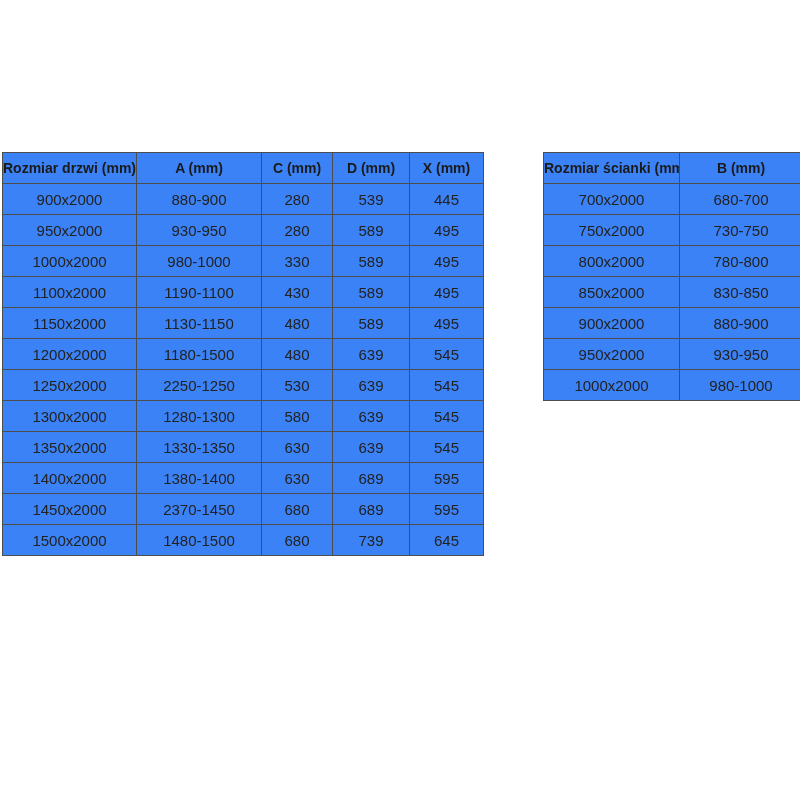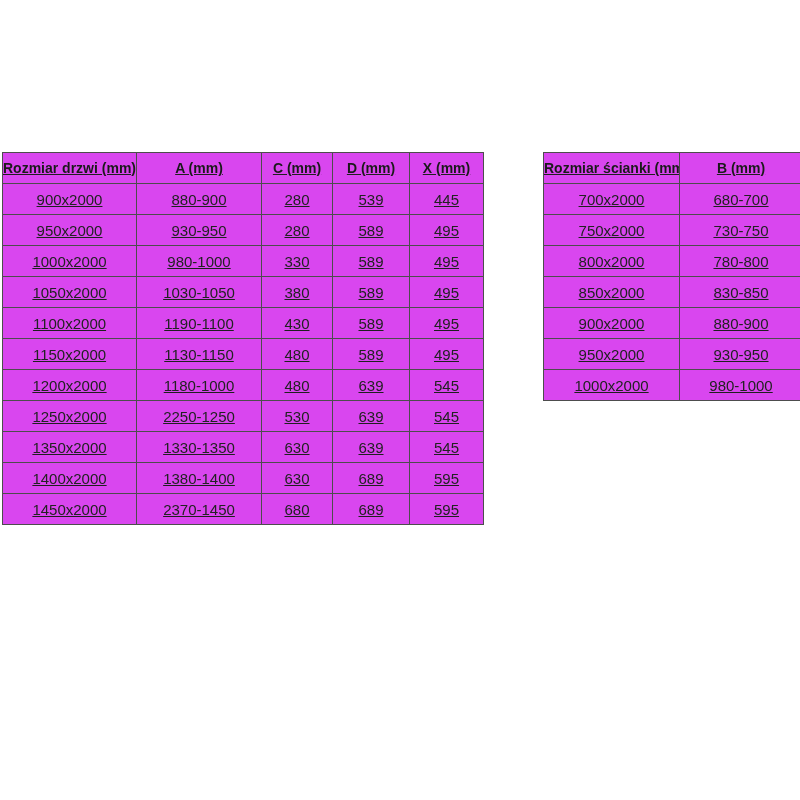--- a/index.html
+++ b/index.html
@@ -15,22 +15,21 @@
     position: relative;
     width: 800px;
     height: 800px;
     background: #ffffff;
     overflow: hidden;
   }
   table.spec {
     position: absolute;
     border-collapse: collapse;
     table-layout: fixed;
-    background: #d946ef;
-    text-decoration: underline;
+    background: #3b82f6;
   }
   table.spec th, table.spec td {
     border: 1px solid #4d4d4d;
     text-align: center;
     vertical-align: middle;
     padding: 0;
     height: 30px;
     overflow: hidden;
     white-space: nowrap;
   }
@@ -94,51 +93,51 @@
           <td>495</td>
         </tr>
         <tr>
           <td>1000x2000</td>
           <td>980-1000</td>
           <td>330</td>
           <td>589</td>
           <td>495</td>
         </tr>
         <tr>
-          <td>1050x2000</td>
-          <td>1030-1050</td>
-          <td>380</td>
-          <td>589</td>
-          <td>495</td>
-        </tr>
-        <tr>
           <td>1100x2000</td>
           <td>1190-1100</td>
           <td>430</td>
           <td>589</td>
           <td>495</td>
         </tr>
         <tr>
           <td>1150x2000</td>
           <td>1130-1150</td>
           <td>480</td>
           <td>589</td>
           <td>495</td>
         </tr>
         <tr>
           <td>1200x2000</td>
-          <td>1180-1000</td>
+          <td>1180-1500</td>
           <td>480</td>
           <td>639</td>
           <td>545</td>
         </tr>
         <tr>
           <td>1250x2000</td>
           <td>2250-1250</td>
           <td>530</td>
+          <td>639</td>
+          <td>545</td>
+        </tr>
+        <tr>
+          <td>1300x2000</td>
+          <td>1280-1300</td>
+          <td>580</td>
           <td>639</td>
           <td>545</td>
         </tr>
         <tr>
           <td>1350x2000</td>
           <td>1330-1350</td>
           <td>630</td>
           <td>639</td>
           <td>545</td>
         </tr>
@@ -149,20 +148,27 @@
           <td>689</td>
           <td>595</td>
         </tr>
         <tr>
           <td>1450x2000</td>
           <td>2370-1450</td>
           <td>680</td>
           <td>689</td>
           <td>595</td>
         </tr>
+        <tr>
+          <td>1500x2000</td>
+          <td>1480-1500</td>
+          <td>680</td>
+          <td>739</td>
+          <td>645</td>
+        </tr>
       </tbody>
     </table>
 
   <table class="spec" id="wall-table">
       <thead>
         <tr>
           <th>Rozmiar ścianki (mm)</th>
           <th>B (mm)</th>
         </tr>
       </thead>

